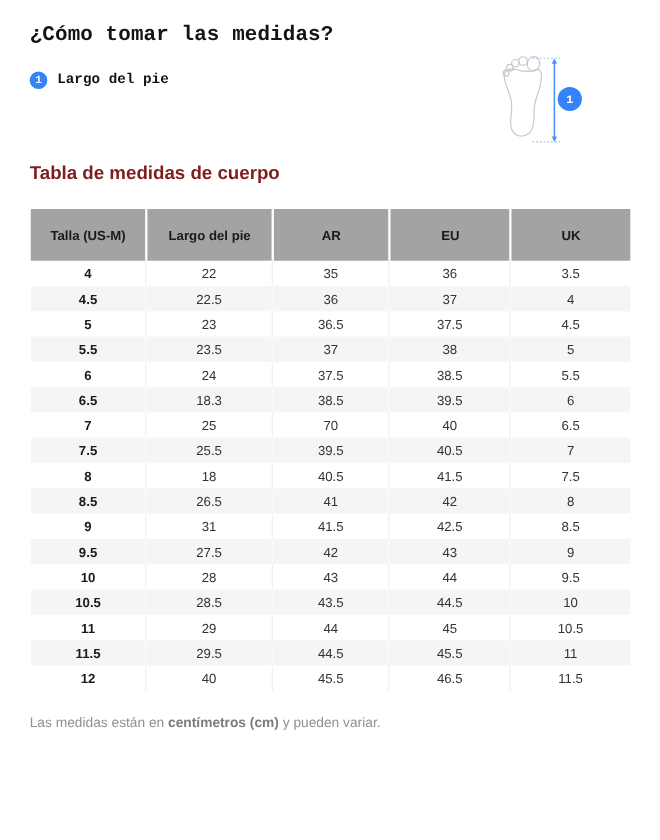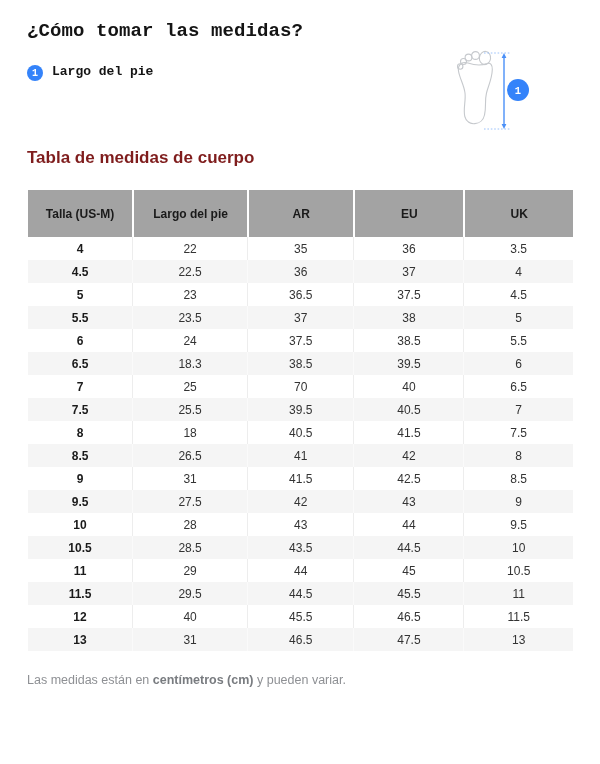--- a/index.html
+++ b/index.html
@@ -233,26 +233,19 @@
           <td>45.5</td>
           <td>11</td>
         </tr>
         <tr>
           <td class="col-size">12</td>
           <td>40</td>
           <td>45.5</td>
           <td>46.5</td>
           <td>11.5</td>
         </tr>
-        <tr>
-          <td class="col-size">13</td>
-          <td>31</td>
-          <td>46.5</td>
-          <td>47.5</td>
-          <td>13</td>
-        </tr>
       </tbody>
   </table>
 
   <p class="footnote">
     <span>Las medidas están en </span><b>centímetros (cm)</b><span> y pueden variar.</span>
   </p>
 </div>
 
 </body></html>

